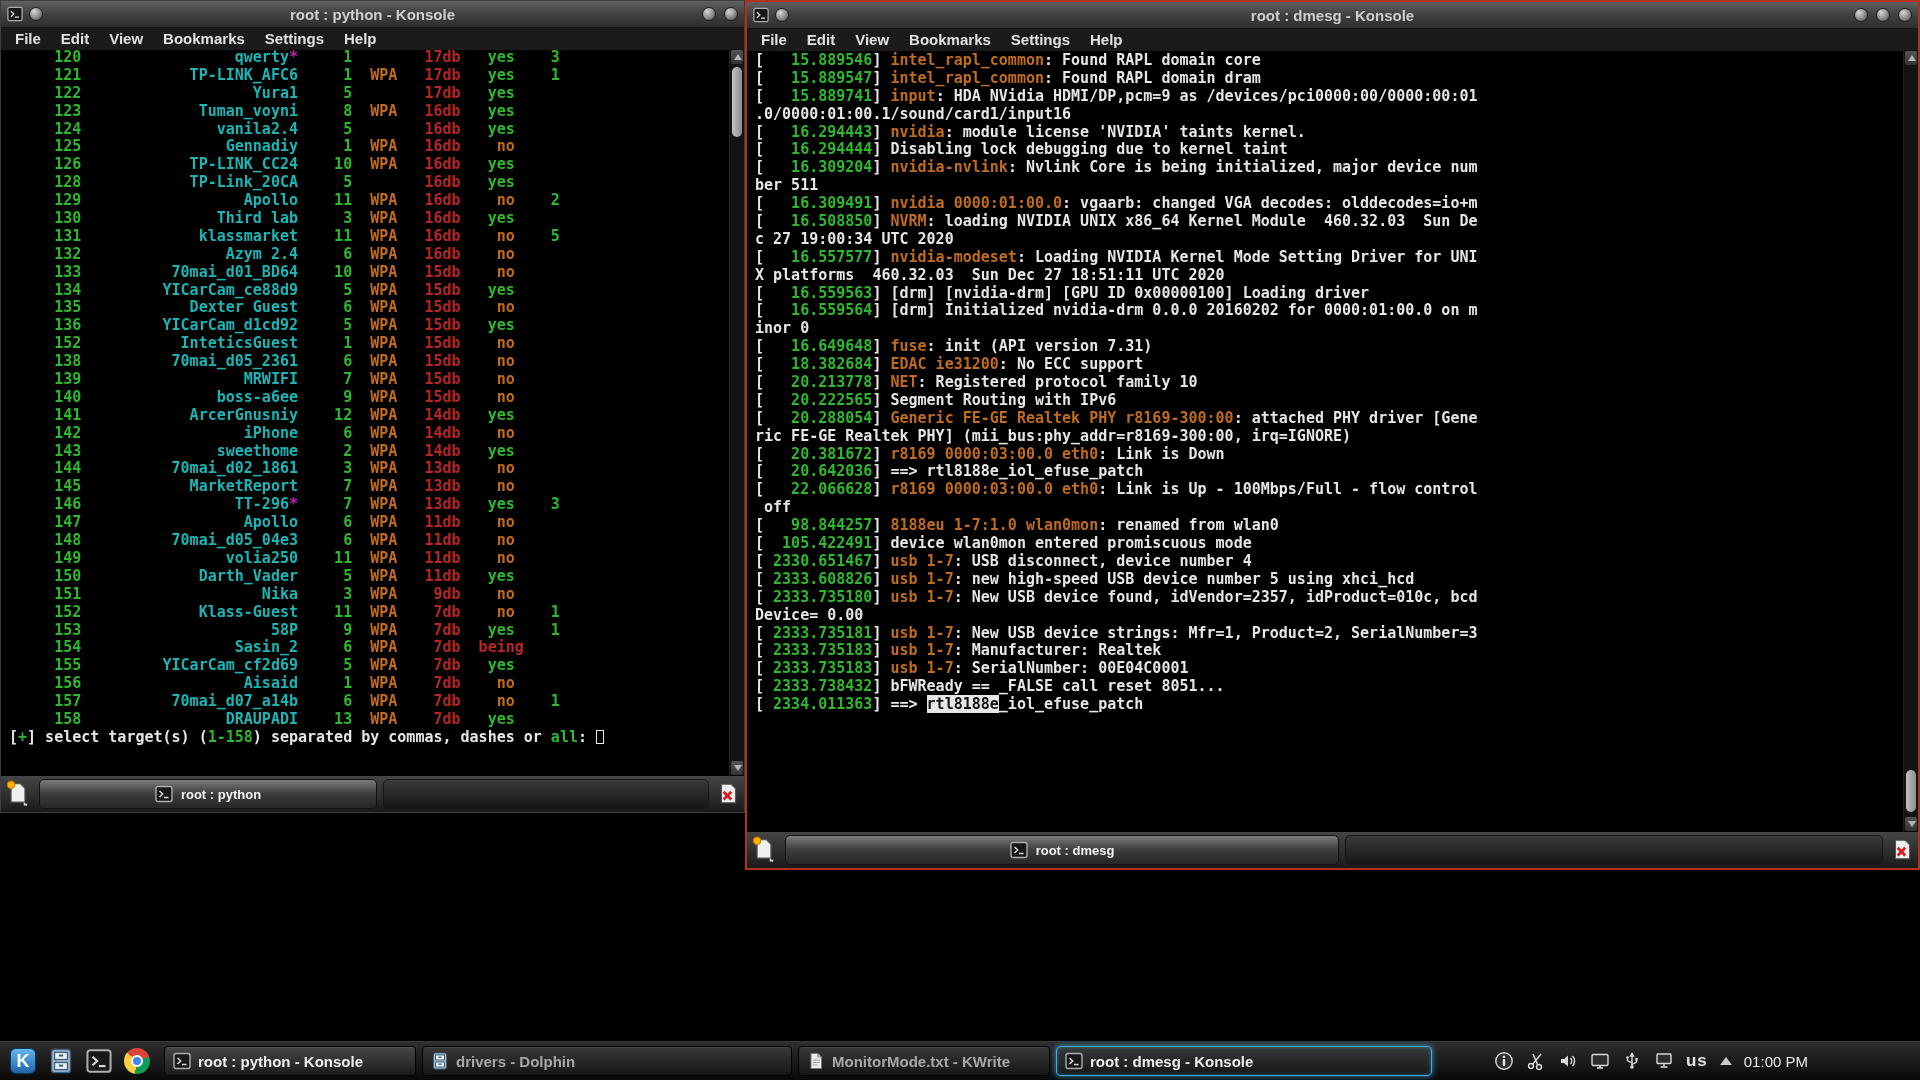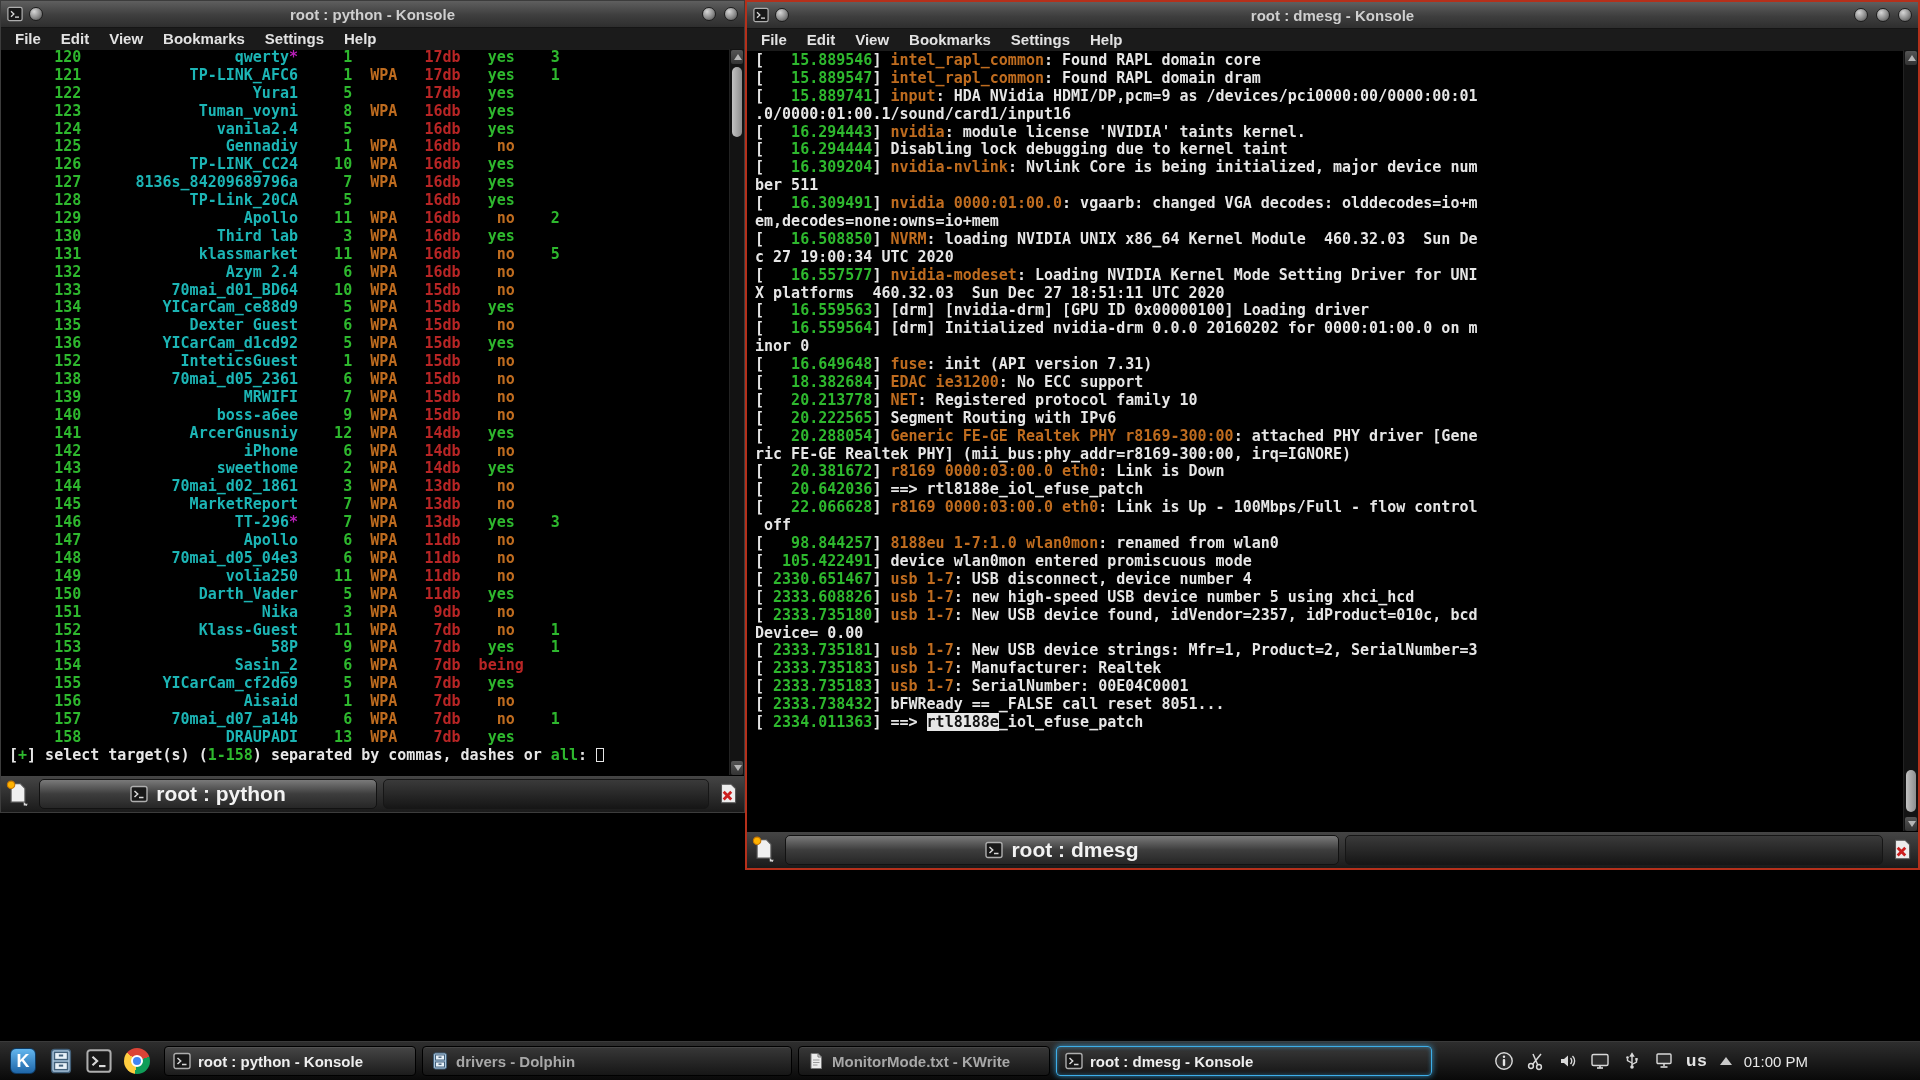--- a/index.html
+++ b/index.html
@@ -55,21 +55,21 @@
   
   .tabbar{position:absolute;left:0;right:0;bottom:0;height:36px;
           background:linear-gradient(#454545,#1a1a1a);border-top:1px solid #000;
           display:flex;align-items:center;}
   .newtab-btn{width:30px;height:30px;margin-left:2px;position:relative;flex:none;}
   .tab{height:28px;margin-left:6px;border:1px solid #121212;border-radius:5px;
        background:linear-gradient(#7a7a7a,#3d3d3d 50%,#262626);
        display:flex;align-items:center;justify-content:center;gap:8px;flex:none;}
   #left-window .tab{width:336px;}
   #right-window .tab{width:552px;}
-  .tab .tab-label{color:#f2f2f2;font-weight:bold;font-size:21px;text-align:right;}
+  .tab .tab-label{color:#f2f2f2;font-weight:bold;font-size:13px;text-align:right;}
   .tab-filler{flex:1;height:28px;margin:0 6px;border:1px solid #161616;border-radius:5px;
               background:linear-gradient(#3a3a3a,#161616);}
   .closetab-btn{width:26px;height:26px;margin-right:3px;flex:none;position:relative;}
 
   
   #taskbar{position:absolute;left:0;bottom:0;width:1920px;height:39px;
            background:linear-gradient(#2e2e2e,#090909);border-top:1px solid #3a3a3a;
            display:flex;align-items:center;box-sizing:border-box;}
   .launcher{width:30px;height:30px;margin-left:8px;flex:none;display:flex;
             align-items:center;justify-content:center;}
@@ -128,21 +128,20 @@
         <span class="menu-item">Help</span>
       </nav>
     <div class="term" id="left-term">
         <div class="term-line"><span class="c-g">     120</span><span class="c-c">                 qwerty</span><span class="c-m">*</span><span class="c-g">     1</span><span class="c-o">     </span><span class="c-r">   17db</span><span class="c-g">   yes</span><span class="c-g">    3</span></div>
         <div class="term-line"><span class="c-g">     121</span><span class="c-c">            TP-LINK_AFC6</span><span class="c-g">     1</span><span class="c-o">  WPA</span><span class="c-r">   17db</span><span class="c-g">   yes</span><span class="c-g">    1</span></div>
         <div class="term-line"><span class="c-g">     122</span><span class="c-c">                   Yura1</span><span class="c-g">     5</span><span class="c-o">     </span><span class="c-r">   17db</span><span class="c-g">   yes</span></div>
         <div class="term-line"><span class="c-g">     123</span><span class="c-c">             Tuman_voyni</span><span class="c-g">     8</span><span class="c-o">  WPA</span><span class="c-r">   16db</span><span class="c-g">   yes</span></div>
         <div class="term-line"><span class="c-g">     124</span><span class="c-c">               vanila2.4</span><span class="c-g">     5</span><span class="c-o">     </span><span class="c-r">   16db</span><span class="c-g">   yes</span></div>
         <div class="term-line"><span class="c-g">     125</span><span class="c-c">                Gennadiy</span><span class="c-g">     1</span><span class="c-o">  WPA</span><span class="c-r">   16db</span><span class="c-o">    no</span></div>
         <div class="term-line"><span class="c-g">     126</span><span class="c-c">            TP-LINK_CC24</span><span class="c-g">    10</span><span class="c-o">  WPA</span><span class="c-r">   16db</span><span class="c-g">   yes</span></div>
-        <div class="term-line"><span class="c-g">     127</span><span class="c-c">      8136s_84209689796a</span><span class="c-g">     7</span><span class="c-o">  WPA</span><span class="c-r">   16db</span><span class="c-g">   yes</span></div>
         <div class="term-line"><span class="c-g">     128</span><span class="c-c">            TP-Link_20CA</span><span class="c-g">     5</span><span class="c-o">     </span><span class="c-r">   16db</span><span class="c-g">   yes</span></div>
         <div class="term-line"><span class="c-g">     129</span><span class="c-c">                  Apollo</span><span class="c-g">    11</span><span class="c-o">  WPA</span><span class="c-r">   16db</span><span class="c-o">    no</span><span class="c-g">    2</span></div>
         <div class="term-line"><span class="c-g">     130</span><span class="c-c">               Third lab</span><span class="c-g">     3</span><span class="c-o">  WPA</span><span class="c-r">   16db</span><span class="c-g">   yes</span></div>
         <div class="term-line"><span class="c-g">     131</span><span class="c-c">             klassmarket</span><span class="c-g">    11</span><span class="c-o">  WPA</span><span class="c-r">   16db</span><span class="c-o">    no</span><span class="c-g">    5</span></div>
         <div class="term-line"><span class="c-g">     132</span><span class="c-c">                Azym 2.4</span><span class="c-g">     6</span><span class="c-o">  WPA</span><span class="c-r">   16db</span><span class="c-o">    no</span></div>
         <div class="term-line"><span class="c-g">     133</span><span class="c-c">          70mai_d01_BD64</span><span class="c-g">    10</span><span class="c-o">  WPA</span><span class="c-r">   15db</span><span class="c-o">    no</span></div>
         <div class="term-line"><span class="c-g">     134</span><span class="c-c">         YICarCam_ce88d9</span><span class="c-g">     5</span><span class="c-o">  WPA</span><span class="c-r">   15db</span><span class="c-g">   yes</span></div>
         <div class="term-line"><span class="c-g">     135</span><span class="c-c">            Dexter Guest</span><span class="c-g">     6</span><span class="c-o">  WPA</span><span class="c-r">   15db</span><span class="c-o">    no</span></div>
         <div class="term-line"><span class="c-g">     136</span><span class="c-c">         YICarCam_d1cd92</span><span class="c-g">     5</span><span class="c-o">  WPA</span><span class="c-r">   15db</span><span class="c-g">   yes</span></div>
         <div class="term-line"><span class="c-g">     152</span><span class="c-c">           InteticsGuest</span><span class="c-g">     1</span><span class="c-o">  WPA</span><span class="c-r">   15db</span><span class="c-o">    no</span></div>
@@ -223,21 +222,20 @@
     <div class="term" id="right-term">
         <div class="term-line"><span class="c-w">[</span><span class="c-g">   15.889546</span><span class="c-w">] </span><span class="c-o">intel_rapl_common</span><span class="c-w">: Found RAPL domain core</span></div>
         <div class="term-line"><span class="c-w">[</span><span class="c-g">   15.889547</span><span class="c-w">] </span><span class="c-o">intel_rapl_common</span><span class="c-w">: Found RAPL domain dram</span></div>
         <div class="term-line"><span class="c-w">[</span><span class="c-g">   15.889741</span><span class="c-w">] </span><span class="c-o">input</span><span class="c-w">: HDA NVidia HDMI/DP,pcm=9 as /devices/pci0000:00/0000:00:01</span></div>
         <div class="term-line"><span class="c-w">.0/0000:01:00.1/sound/card1/input16</span></div>
         <div class="term-line"><span class="c-w">[</span><span class="c-g">   16.294443</span><span class="c-w">] </span><span class="c-o">nvidia</span><span class="c-w">: module license 'NVIDIA' taints kernel.</span></div>
         <div class="term-line"><span class="c-w">[</span><span class="c-g">   16.294444</span><span class="c-w">] Disabling lock debugging due to kernel taint</span></div>
         <div class="term-line"><span class="c-w">[</span><span class="c-g">   16.309204</span><span class="c-w">] </span><span class="c-o">nvidia-nvlink</span><span class="c-w">: Nvlink Core is being initialized, major device num</span></div>
         <div class="term-line"><span class="c-w">ber 511</span></div>
         <div class="term-line"><span class="c-w">[</span><span class="c-g">   16.309491</span><span class="c-w">] </span><span class="c-o">nvidia 0000:01:00.0</span><span class="c-w">: vgaarb: changed VGA decodes: olddecodes=io+m</span></div>
-        <div class="term-line"><span class="c-w">em,decodes=none:owns=io+mem</span></div>
         <div class="term-line"><span class="c-w">[</span><span class="c-g">   16.508850</span><span class="c-w">] </span><span class="c-o">NVRM</span><span class="c-w">: loading NVIDIA UNIX x86_64 Kernel Module  460.32.03  Sun De</span></div>
         <div class="term-line"><span class="c-w">c 27 19:00:34 UTC 2020</span></div>
         <div class="term-line"><span class="c-w">[</span><span class="c-g">   16.557577</span><span class="c-w">] </span><span class="c-o">nvidia-modeset</span><span class="c-w">: Loading NVIDIA Kernel Mode Setting Driver for UNI</span></div>
         <div class="term-line"><span class="c-w">X platforms  460.32.03  Sun Dec 27 18:51:11 UTC 2020</span></div>
         <div class="term-line"><span class="c-w">[</span><span class="c-g">   16.559563</span><span class="c-w">] [drm] [nvidia-drm] [GPU ID 0x00000100] Loading driver</span></div>
         <div class="term-line"><span class="c-w">[</span><span class="c-g">   16.559564</span><span class="c-w">] [drm] Initialized nvidia-drm 0.0.0 20160202 for 0000:01:00.0 on m</span></div>
         <div class="term-line"><span class="c-w">inor 0</span></div>
         <div class="term-line"><span class="c-w">[</span><span class="c-g">   16.649648</span><span class="c-w">] </span><span class="c-o">fuse</span><span class="c-w">: init (API version 7.31)</span></div>
         <div class="term-line"><span class="c-w">[</span><span class="c-g">   18.382684</span><span class="c-w">] </span><span class="c-o">EDAC ie31200</span><span class="c-w">: No ECC support</span></div>
         <div class="term-line"><span class="c-w">[</span><span class="c-g">   20.213778</span><span class="c-w">] </span><span class="c-o">NET</span><span class="c-w">: Registered protocol family 10</span></div>

